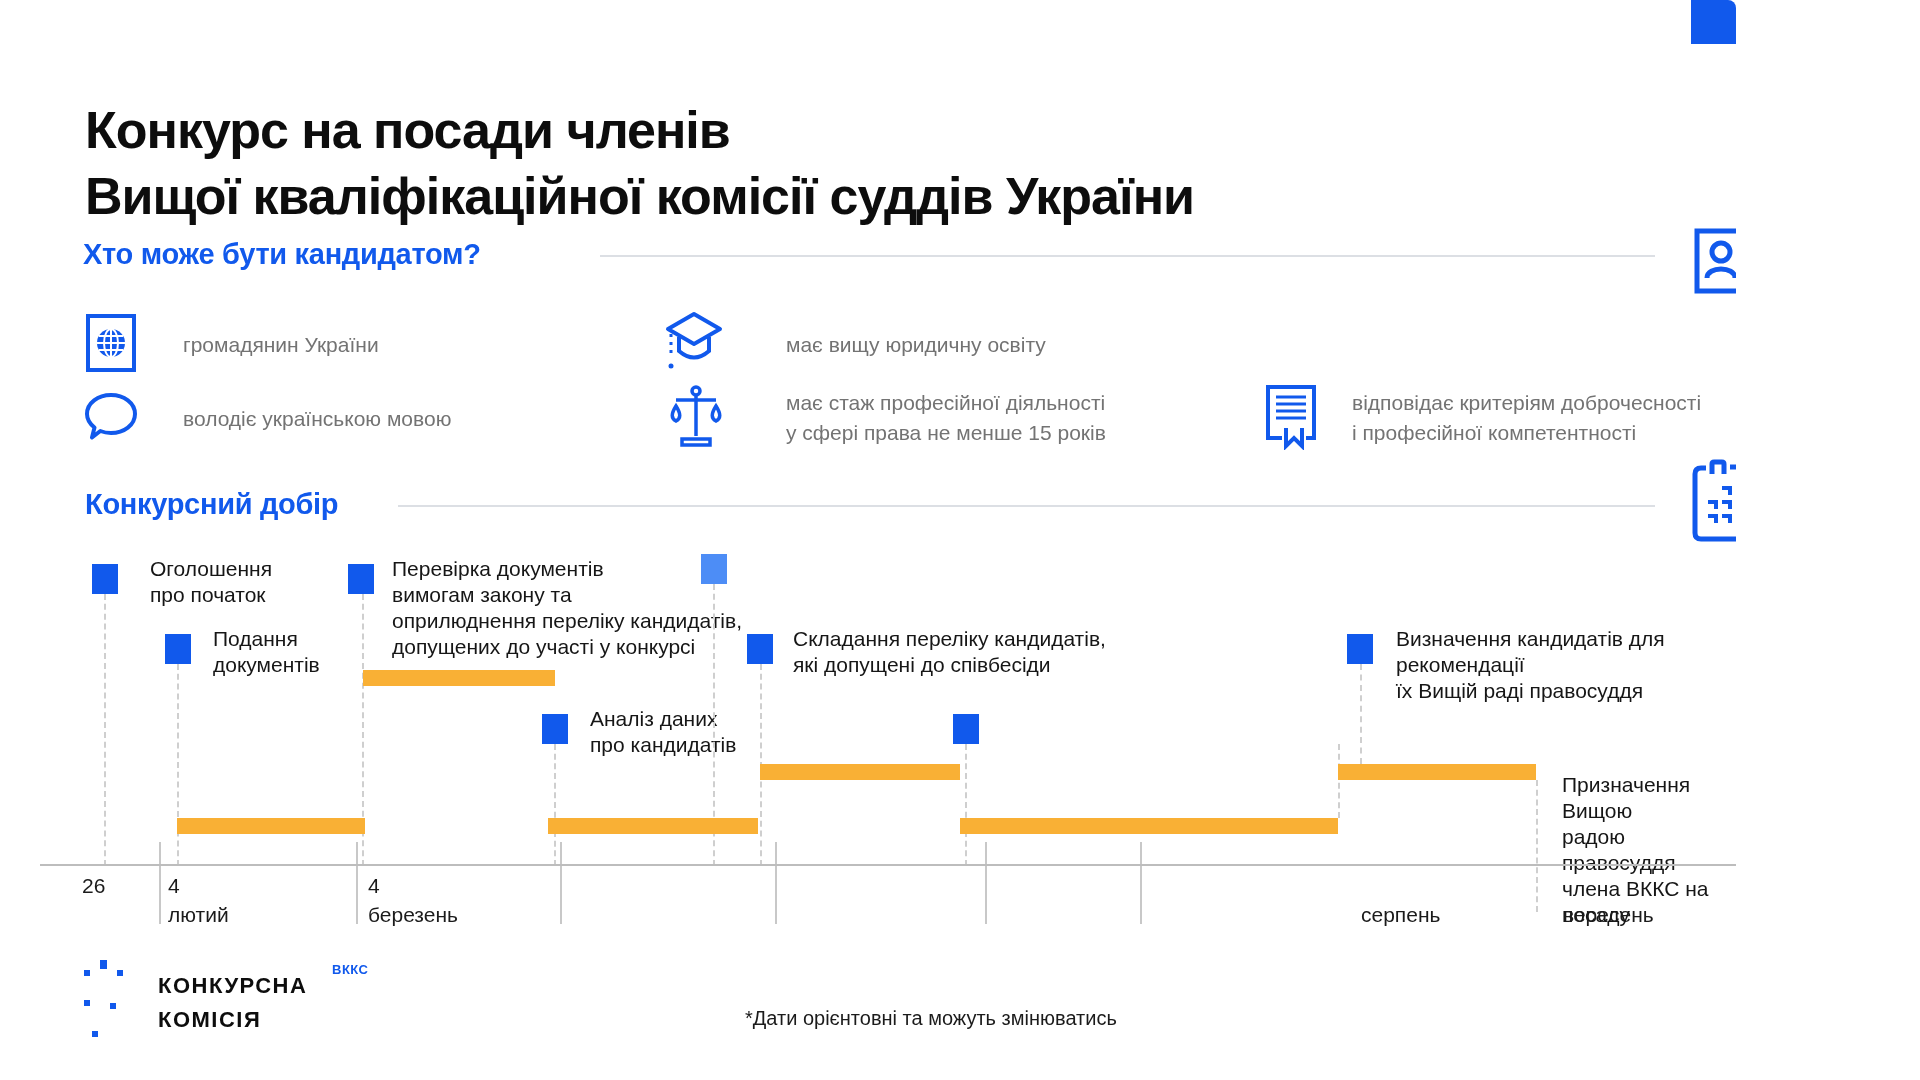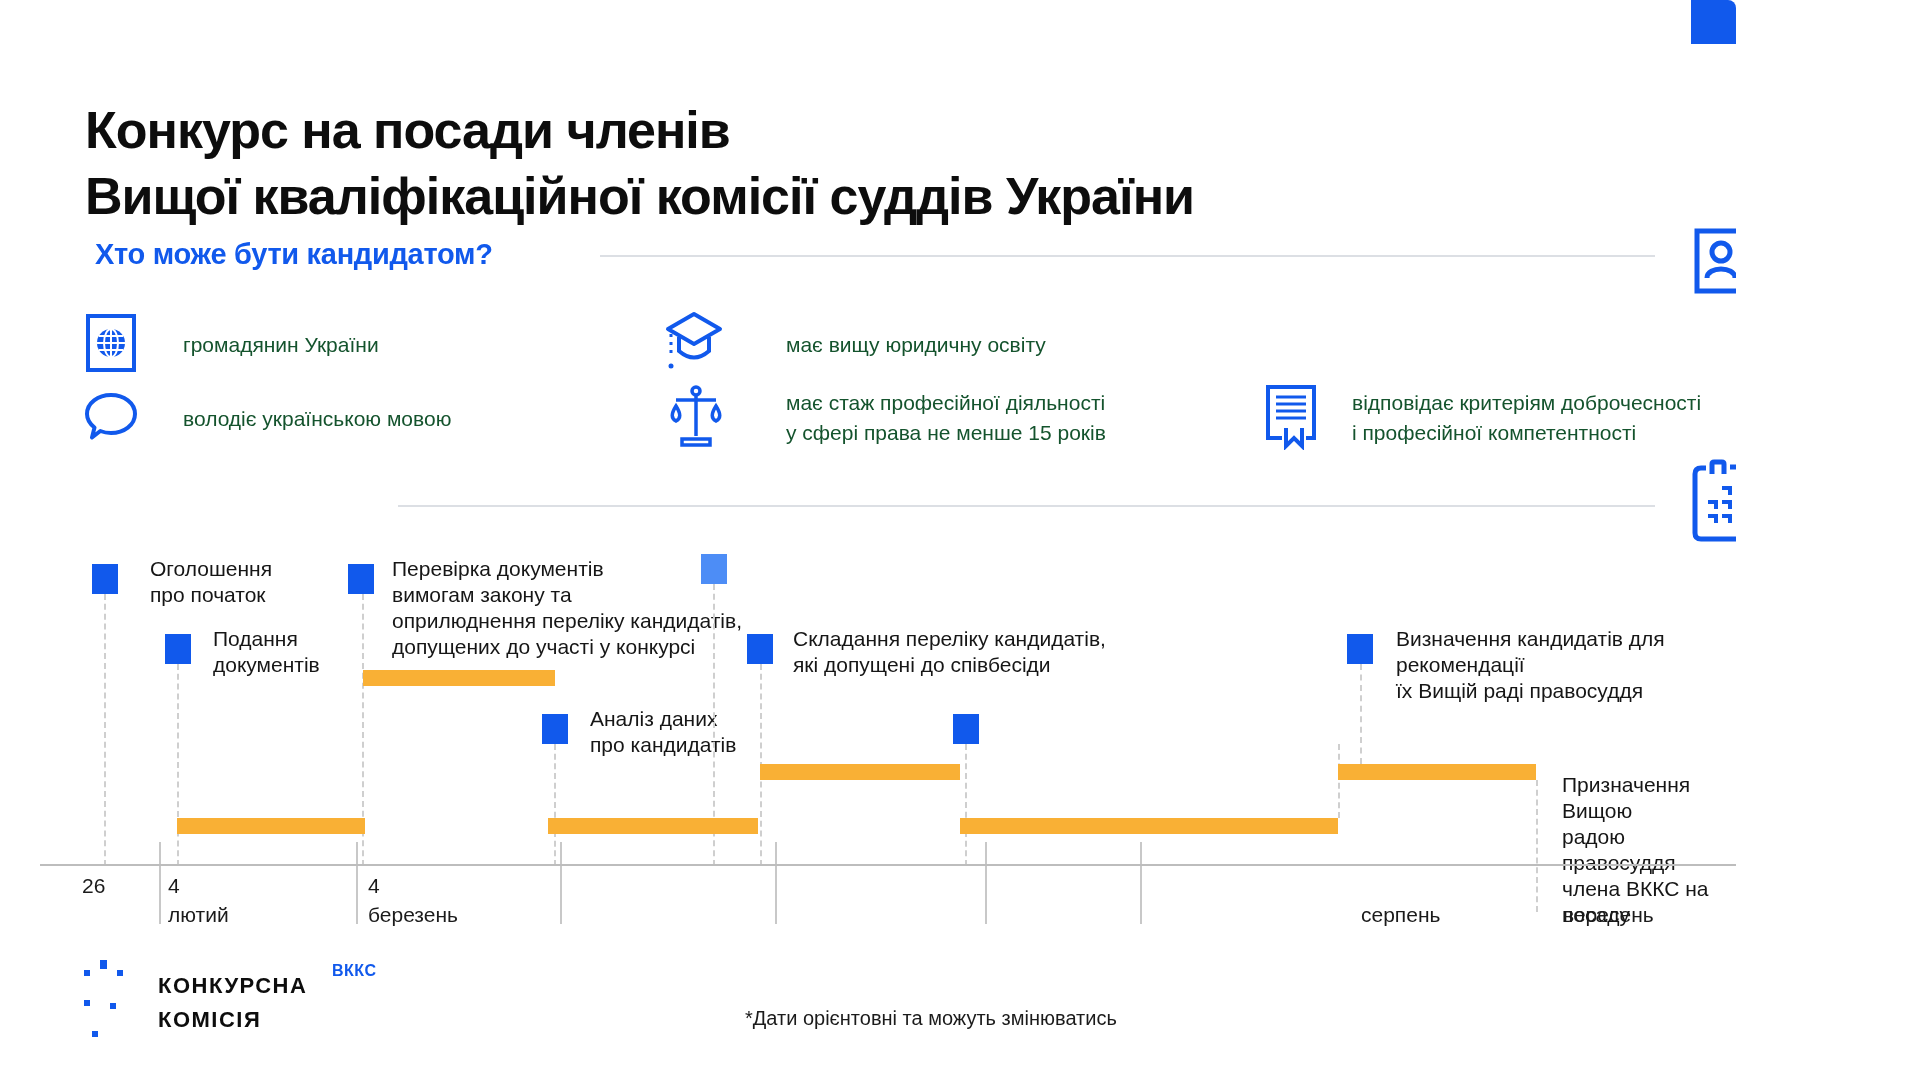--- a/index.html
+++ b/index.html
@@ -4,47 +4,47 @@
 <style>
   html,body{margin:0;padding:0;background:#fff;}
   .page{position:relative;width:1736px;height:1080px;background:#fff;overflow:hidden;
         font-family:"Liberation Sans","DejaVu Sans",sans-serif;color:#141414;border-radius:8px;}
   .corner{position:absolute;top:0;right:0;width:45px;height:44px;background:#1159EC;}
   .page-title{position:absolute;left:85px;top:62px;font-size:52px;line-height:66px;
         font-weight:bold;letter-spacing:-1px;color:#0d0d0d;white-space:pre-line;}
   .sec-head{position:absolute;font-size:29px;font-weight:bold;color:#1159EC;letter-spacing:-0.3px;}
   .rule{position:absolute;height:2px;background:#DCDFE4;}
   .crit-icon{position:absolute;}
-  .crit-text{position:absolute;font-size:21px;line-height:30px;white-space:pre-line;color:#14532d;}
+  .crit-text{position:absolute;font-size:21px;line-height:30px;white-space:pre-line;color:#737373;}
   .sq{position:absolute;width:26px;height:30px;background:#1159EC;}
   .sq.light{background:#4D8DF6;}
   .lbl{position:absolute;font-size:21px;line-height:26px;white-space:pre-line;color:#161616;}
   .bar{position:absolute;height:16px;background:#F9B035;z-index:3;}
   .dash{position:absolute;width:0;border-left:2px dashed #CFCFCF;z-index:1;}
   .tick{position:absolute;width:2px;background:#C8C8C8;z-index:1;}
   .axis{position:absolute;left:40px;top:864px;width:1752px;height:2px;background:#BDBDBD;z-index:2;}
   .axis-arrow{position:absolute;left:1790px;top:858px;width:0;height:0;z-index:2;
         border-left:12px solid #BDBDBD;border-top:6px solid transparent;border-bottom:6px solid transparent;}
   .ax-lbl{position:absolute;font-size:21px;color:#1b1b1b;z-index:4;}
   .footnote{position:absolute;left:745px;top:991px;font-size:20px;color:#1b1b1b;margin-top:16px;}
   .logo-word{position:absolute;font-size:22px;font-weight:bold;letter-spacing:1.5px;color:#0d0d0d;}
-  .logo-sup{position:absolute;font-size:16px;font-weight:bold;letter-spacing:0.5px;color:#1159EC;}
+  .logo-sup{position:absolute;font-size:13px;font-weight:bold;letter-spacing:0.5px;color:#1159EC;}
   .dot{position:absolute;background:#1159EC;}
 </style>
 </head>
 <body>
 
 <div class="page">
 
   <div class="corner"></div>
 
   <h1 class="page-title">Конкурс на посади членів
 Вищої кваліфікаційної комісії суддів України</h1>
 
-  <div class="sec-head" style="left:95px;top:238px;">Хто може бути кандидатом?</div>
+  <div class="sec-head" style="left:83px;top:238px;">Хто може бути кандидатом?</div>
   <div class="rule" style="left:600px;top:255px;width:1055px;"></div>
 
   <span class="crit-icon" style="left:1694px;top:228px;">
     <svg viewBox="0 0 92 66" width="92" height="66">
       <rect x="3" y="3" width="86" height="60" fill="none" stroke="#1159EC" stroke-width="5"></rect>
       <circle cx="27" cy="24" r="9" fill="none" stroke="#1159EC" stroke-width="5"></circle>
       <path d="M13,50 C13,38 41,38 41,50" fill="none" stroke="#1159EC" stroke-width="5"></path>
       <line x1="52" y1="36" x2="78" y2="36" stroke="#1159EC" stroke-width="5"></line>
       <line x1="52" y1="47" x2="78" y2="47" stroke="#1159EC" stroke-width="5"></line>
     </svg>
@@ -107,20 +107,21 @@
         <line x1="12" y1="13" x2="42" y2="13"></line>
         <line x1="12" y1="20" x2="42" y2="20"></line>
         <line x1="12" y1="27" x2="42" y2="27"></line>
         <line x1="12" y1="34" x2="42" y2="34"></line>
       </g>
     </svg>
   </span>
   <div class="crit-text" style="left:1352px;top:388px;">відповідає критеріям доброчесності
 і професійної компетентності</div>
 
+  <div class="sec-head" style="left:85px;top:488px;">Конкурсний добір</div>
   <div class="rule" style="left:398px;top:505px;width:1257px;"></div>
 
   <span class="crit-icon" style="left:1692px;top:458px;">
     <svg viewBox="0 0 88 86" width="88" height="86">
       <g fill="none" stroke="#1159EC" stroke-width="5" stroke-linejoin="round">
         <path d="M14,10 L9,10 Q3,10 3,16 L3,75 Q3,81 9,81 L79,81 Q85,81 85,75 L85,16 Q85,10 79,10 L74,10"></path>
         <path d="M20,16 L20,6 Q20,4 22,4 L30,4 Q32,4 32,6 L32,16"></path>
         <path d="M56,16 L56,6 Q56,4 58,4 L66,4 Q68,4 68,6 L68,16"></path>
         <line x1="38" y1="9" x2="50" y2="9"></line>
       </g>

